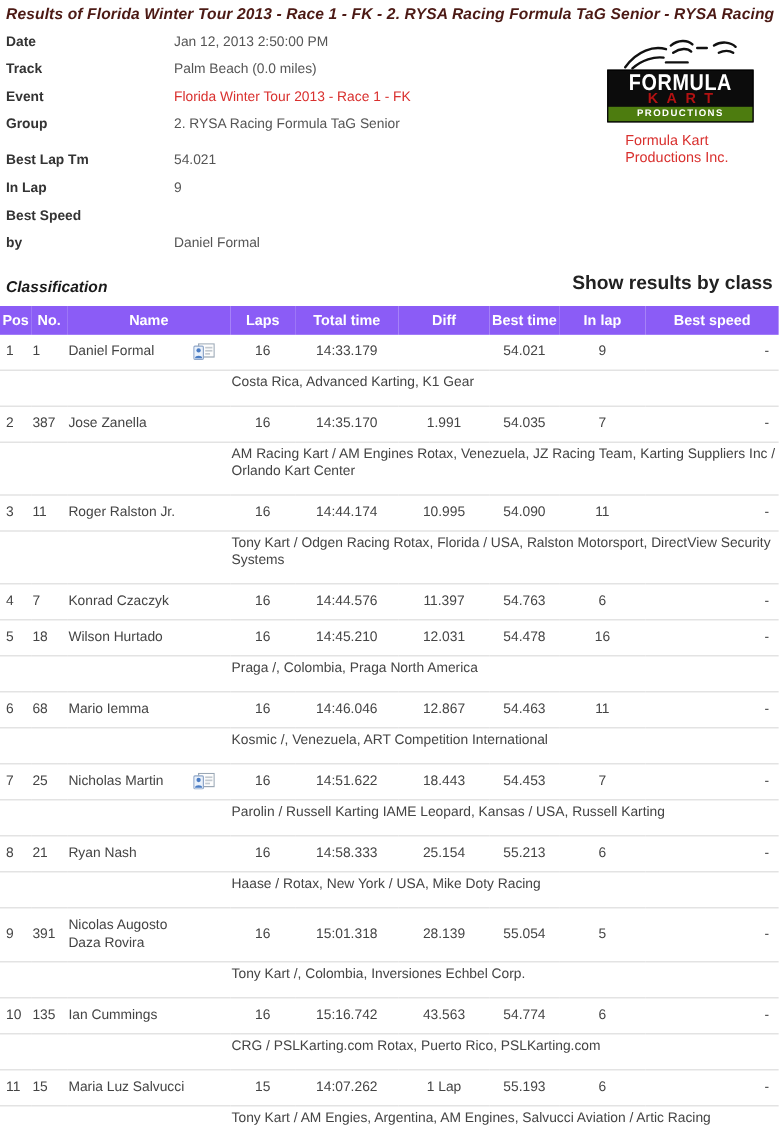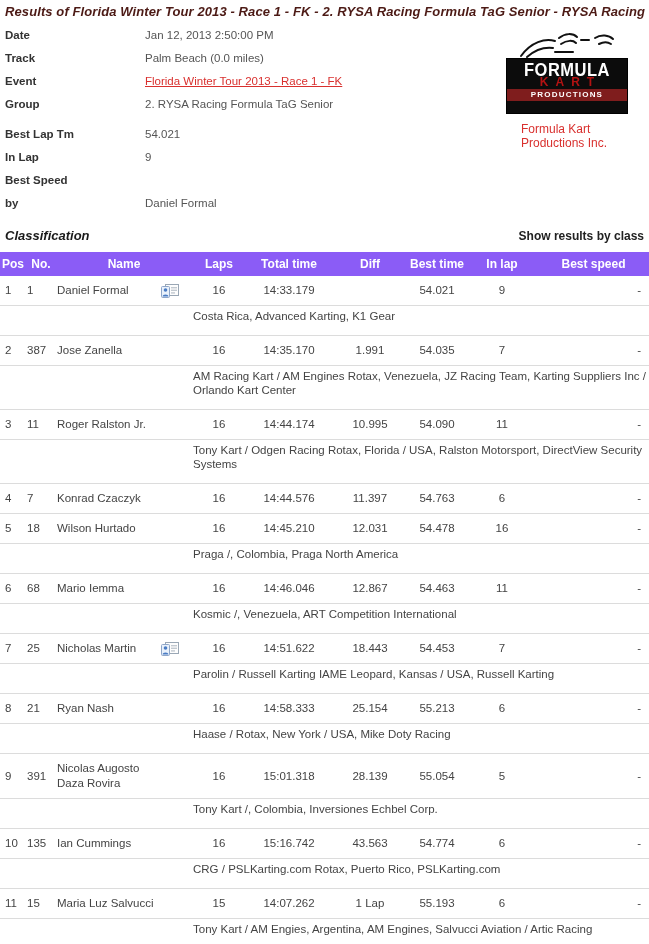--- a/index.html
+++ b/index.html
@@ -31,21 +31,21 @@
     grid-template-columns: 140px 1fr;
     row-gap: 8px;
     margin: 9px 0 0 5px;
     line-height: 15px;
     font-size: 11.5px;
     width: 360px;
   }
   .info-grid.best { margin-top: 15px; }
   .info-label { font-weight: bold; color: #333; }
   .info-value { color: #555; }
-  .info-value.red-link { color: #d9302e; cursor: pointer; text-decoration: underline; }
+  .info-value.red-link { color: #d9302e; cursor: pointer; }
 
   
   .logo-wrap { position: absolute; top: 28px; right: 18px; width: 128px; }
   .kart-sketch { display: block; margin: 0 auto -2px auto; }
   .logo-box {
     width: 112px; margin: 0 auto;
     background: #0c0c0c;
     border: 1px solid #000;
     padding: 3px 4px 0 4px;
     text-align: center;
@@ -54,40 +54,40 @@
     color: #fff; font-weight: bold; font-size: 16.5px;
     letter-spacing: .5px; line-height: 15px;
     transform: scaleY(1.15); display: block;
   }
   .logo-kart {
     color: #b21212; font-weight: bold; font-size: 12px;
     letter-spacing: 7px; line-height: 11px; display: block;
     text-indent: 7px;
   }
   .logo-productions {
-    display: block; background: #7f1d1d; color: #fff;
+    display: block; background: #4d7c0f; color: #fff;
     font-size: 8px; font-weight: bold; letter-spacing: 1.2px;
-    line-height: 10px; margin: 1px -4px 12px -4px; padding: 1px 0 1px 0;
+    line-height: 10px; margin: 1px -4px 0 -4px; padding: 1px 0 1px 0;
   }
   .logo-caption {
     margin: 8px 0 0 18px;
     color: #d9302e; font-size: 12px; line-height: 14px;
     width: 95px; cursor: pointer;
   }
 
   
   .class-bar {
     display: flex; justify-content: space-between; align-items: flex-end;
     margin: 17px 5px 0 5px;
   }
   .class-heading {
     font-size: 13px; font-weight: bold; font-style: italic; color: #1a1a1a;
   }
   .show-by-class {
-    font-size: 12px; font-weight: bold; color: #222; cursor: pointer;
+    font-size: 16px; font-weight: bold; color: #222; cursor: pointer;
   }
 
   
   table.results {
     margin-top: 9px;
     width: 649px;
     border-collapse: collapse;
     table-layout: fixed;
     font-size: 11.5px;
   }

